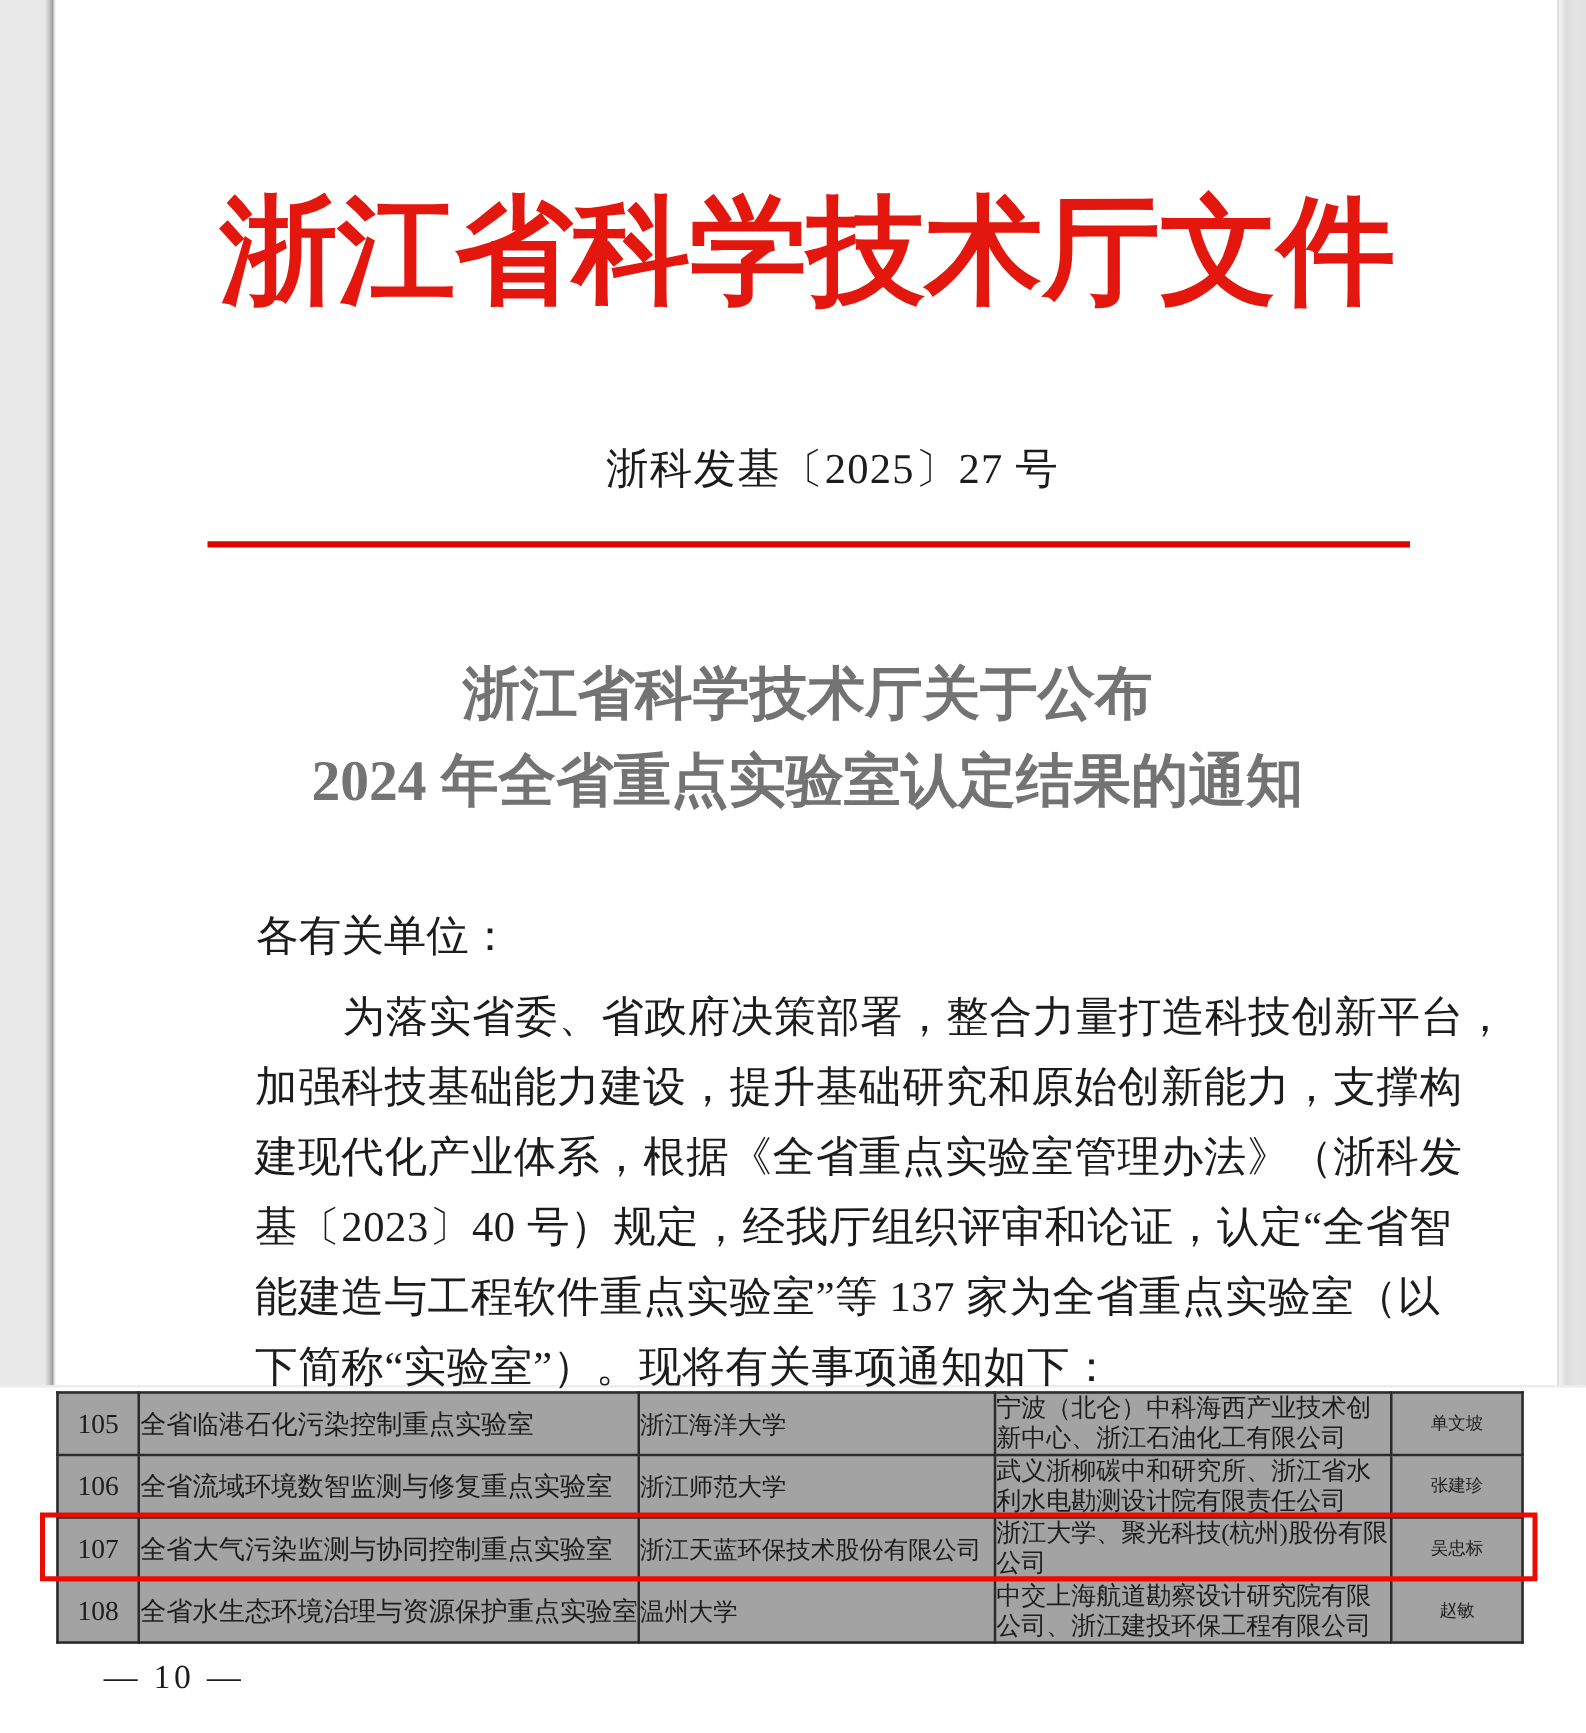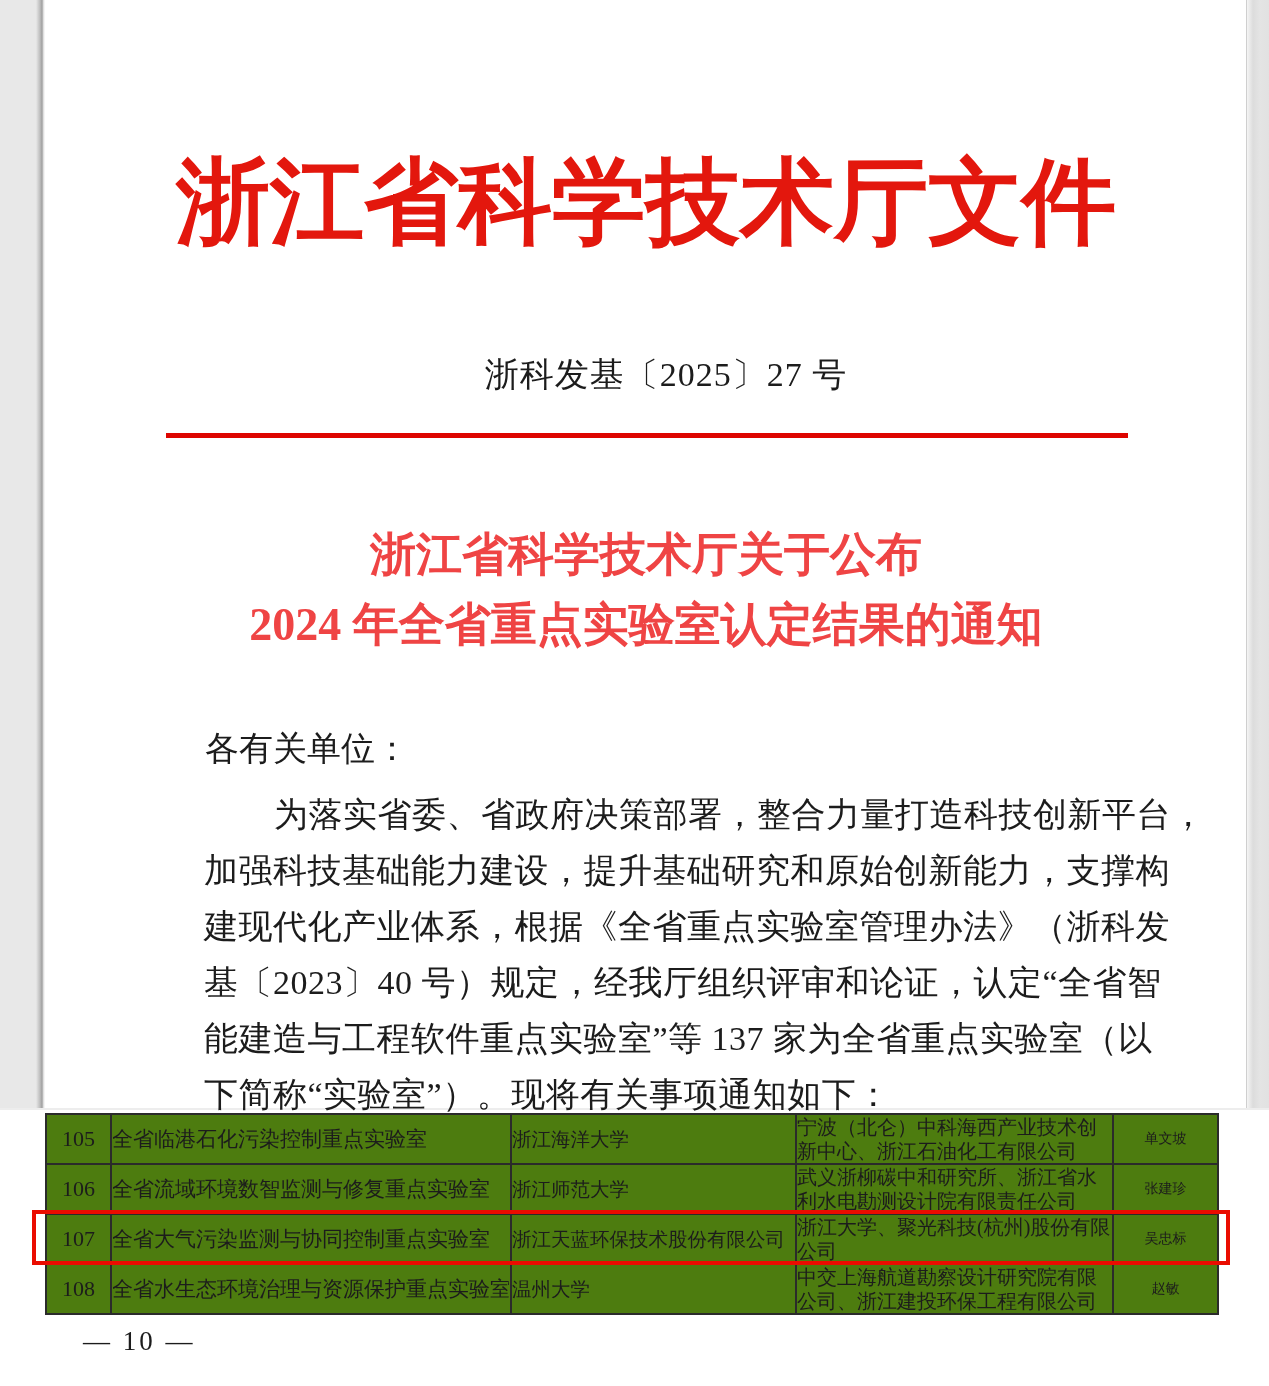--- a/index.html
+++ b/index.html
@@ -25,30 +25,30 @@
     font-size:94px; font-weight:bold; color:#e3170d; white-space:nowrap; line-height:1.2;
   }
   .doc-number {
     position:absolute; left:45px; top:352px; width:1202px; text-align:center;
     font-size:34px; letter-spacing:1px;padding-left:20px;
   }
   .red-line { position:absolute; left:166px; top:433px; width:962px; height:5px; background:#dd0500; }
 
   .notice-title {
     position:absolute; left:45px; top:520px; width:1202px; text-align:center;
-    font-size:46px; font-weight:bold; line-height:70px; color:#ef4444;
+    font-size:46px; font-weight:bold; line-height:70px; color:#737373;
   }
   .salutation { position:absolute; left:205px; top:726px; font-size:34px;font-family:Liberation Mono, monospace; }
   .body-block { position:absolute; left:204px; top:787px; width:930px; font-size:34px; line-height:56px; }
   .body-line { white-space:nowrap; letter-spacing:0.5px; }
   .body-line.indent { padding-left:70px; }
 
   .result-table {
     position:absolute; left:45px; top:1113px; width:1172px;
-    border-collapse:collapse; table-layout:fixed; background:#4d7c0f;
+    border-collapse:collapse; table-layout:fixed; background:#a3a3a3;
   }
   .result-table td { border:2px solid #2b2b2b; padding:0; overflow:hidden; }
   .td-no       { text-align:center; font-size:22px; }
   .td-lab      { font-size:21px; padding-left:20px; white-space:nowrap;border-radius:20px; }
   .td-inst     { font-size:19.5px; padding-left:10px; white-space:nowrap; }
   .td-partners { font-size:20px; line-height:24px; padding:1px 6px; }
   .td-director { text-align:center; font-size:14px; }
 
   .highlight-box {
     position:absolute; left:32px; top:1210px; width:1198px; height:55px;

